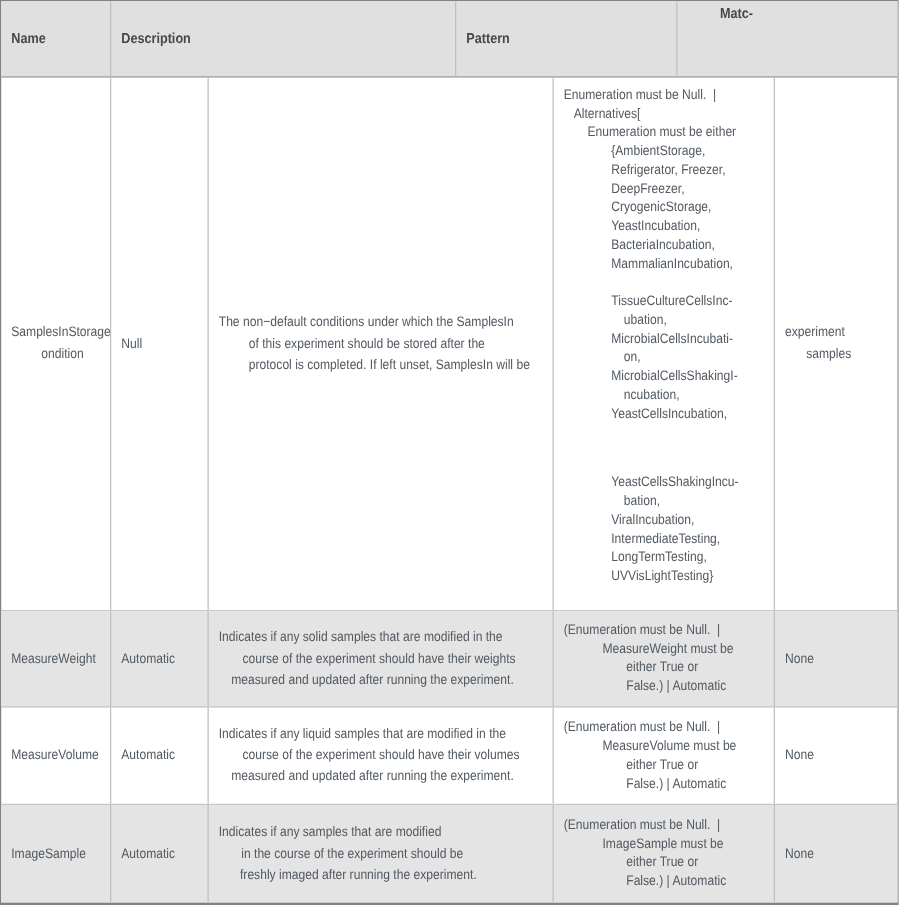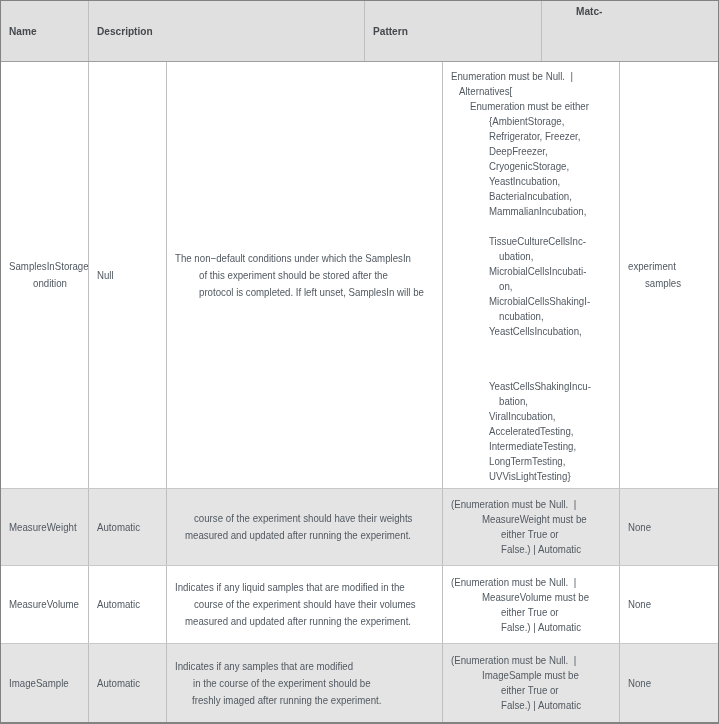--- a/index.html
+++ b/index.html
@@ -104,38 +104,38 @@
           <div class="ln" style="padding-left: 38px;"><span class="tx">TissueCultureCellsInc-</span></div>
           <div class="ln" style="padding-left: 48px;"><span class="tx">ubation,</span></div>
           <div class="ln" style="padding-left: 38px;"><span class="tx">MicrobialCellsIncubati-</span></div>
           <div class="ln" style="padding-left: 48px;"><span class="tx">on,</span></div>
           <div class="ln" style="padding-left: 38px;"><span class="tx">MicrobialCellsShakingI-</span></div>
           <div class="ln" style="padding-left: 48px;"><span class="tx">ncubation,</span></div>
           <div class="ln" style="padding-left: 38px;"><span class="tx">YeastCellsIncubation,</span></div>
           <div class="ln" style="padding-left: 38px; margin-top: 40px;"><span class="tx">YeastCellsShakingIncu-</span></div>
           <div class="ln" style="padding-left: 48px;"><span class="tx">bation,</span></div>
           <div class="ln" style="padding-left: 38px;"><span class="tx">ViralIncubation,</span></div>
-          <div class="ln" style="padding-left: 38px;"><span class="tx">AcceleratedTesting,</span></div>
           <div class="ln" style="padding-left: 38px;"><span class="tx">IntermediateTesting,</span></div>
           <div class="ln" style="padding-left: 38px;"><span class="tx">LongTermTesting,</span></div>
           <div class="ln" style="padding-left: 38px;"><span class="tx">UVVisLightTesting}</span></div>
         </div>
         <div class="cell c-index">
           <div class="ln" style="padding-left: 0px;"><span class="tx">experiment</span></div>
           <div class="ln" style="padding-left: 17px;"><span class="tx">samples</span></div>
         </div>
       </div>
       <div class="row shaded" style="height: 77px;">
         <div class="cell c-name">
           <div class="ln" style="padding-left: 0px;"><span class="tx">MeasureWeight</span></div>
         </div>
         <div class="cell c-default">
           <div class="ln" style="padding-left: 0px;"><span class="tx">Automatic</span></div>
         </div>
         <div class="cell c-desc">
+          <div class="ln" style="padding-left: 0px;"><span class="tx">Indicates if any solid samples that are modified in the</span></div>
           <div class="ln" style="padding-left: 19px;"><span class="tx">course of the experiment should have their weights</span></div>
           <div class="ln" style="padding-left: 10px;"><span class="tx">measured and updated after running the experiment.</span></div>
         </div>
         <div class="cell c-pattern">
           <div class="ln" style="padding-left: 0px;"><span class="tx">(Enumeration must be Null.  |</span></div>
           <div class="ln" style="padding-left: 31px;"><span class="tx">MeasureWeight must be</span></div>
           <div class="ln" style="padding-left: 50px;"><span class="tx">either True or</span></div>
           <div class="ln" style="padding-left: 50px;"><span class="tx">False.) | Automatic</span></div>
         </div>
         <div class="cell c-index">

